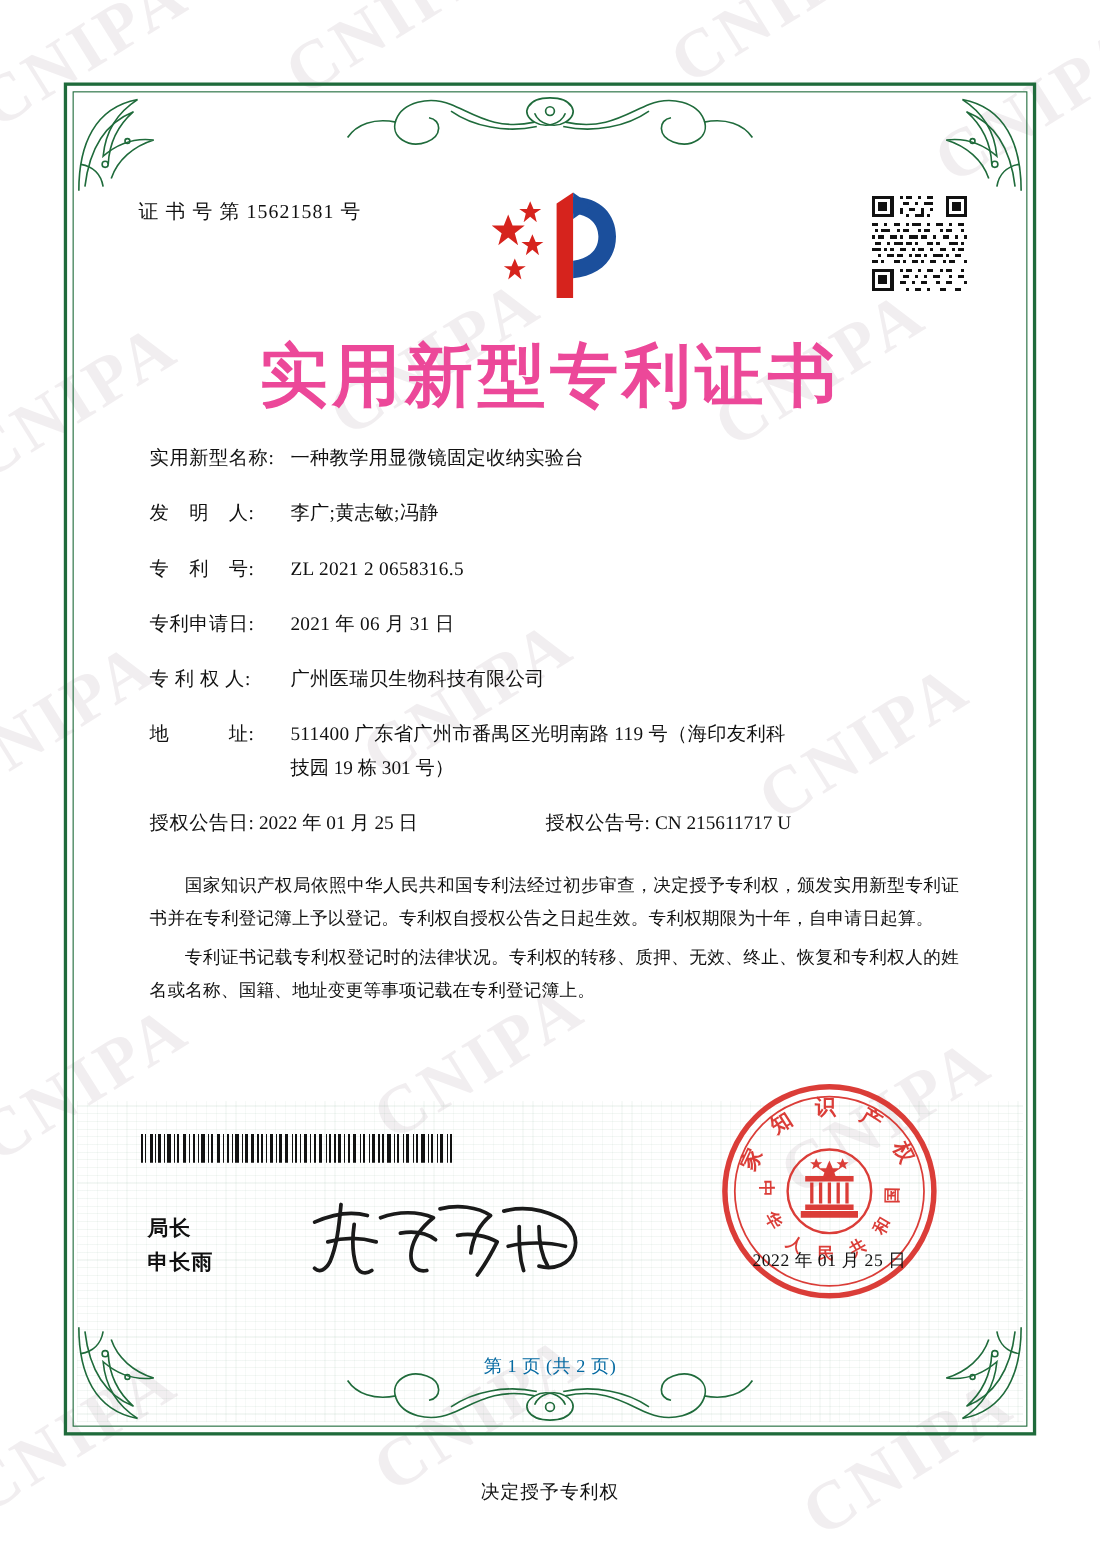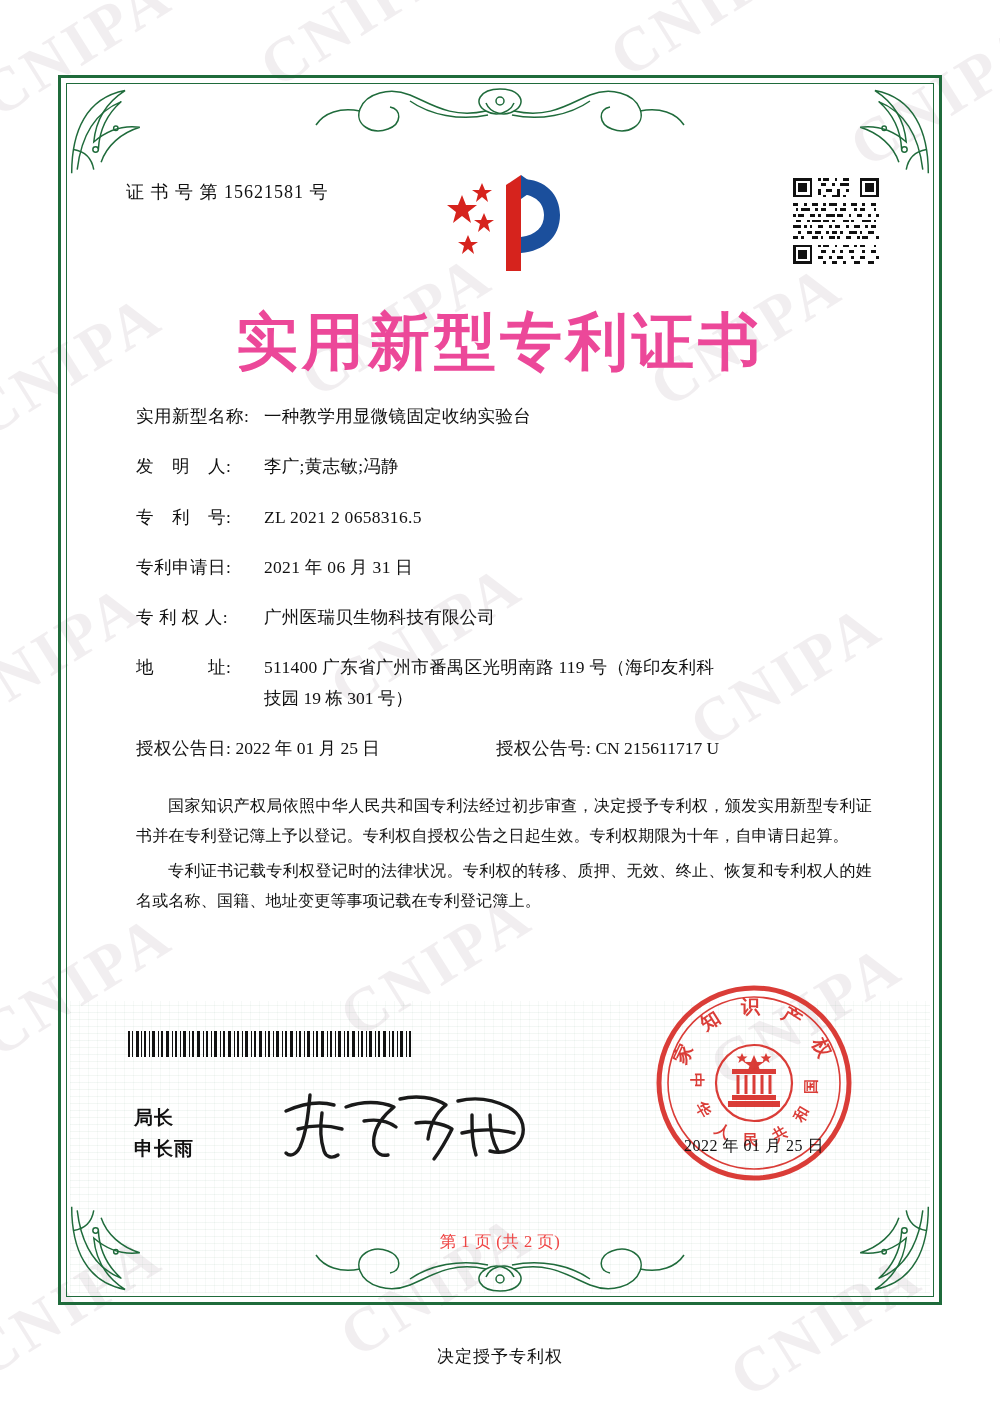--- a/index.html
+++ b/index.html
@@ -245,21 +245,21 @@
     color: #111;
     letter-spacing: 0.5px;
   }
   .page-no {
     position: absolute;
     left: 0;
     right: 0;
     bottom: 52px;
     text-align: center;
     font-size: 16.5px;
-    color: #ef4444;
+    color: #0369a1;
     letter-spacing: 0.5px;
   }
   .footer-note {
     position: absolute;
     left: 0;
     right: 0;
     top: 1345px;
     text-align: center;
     font-size: 17px;
     letter-spacing: 1px;

